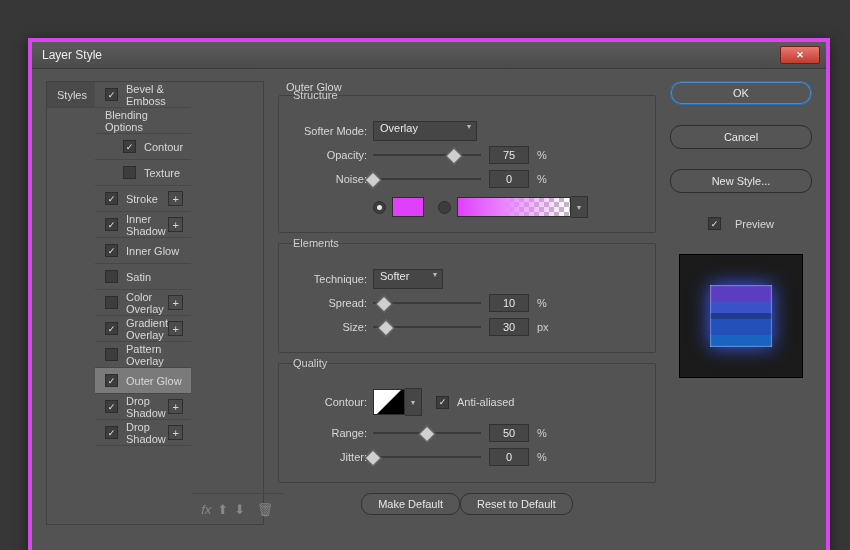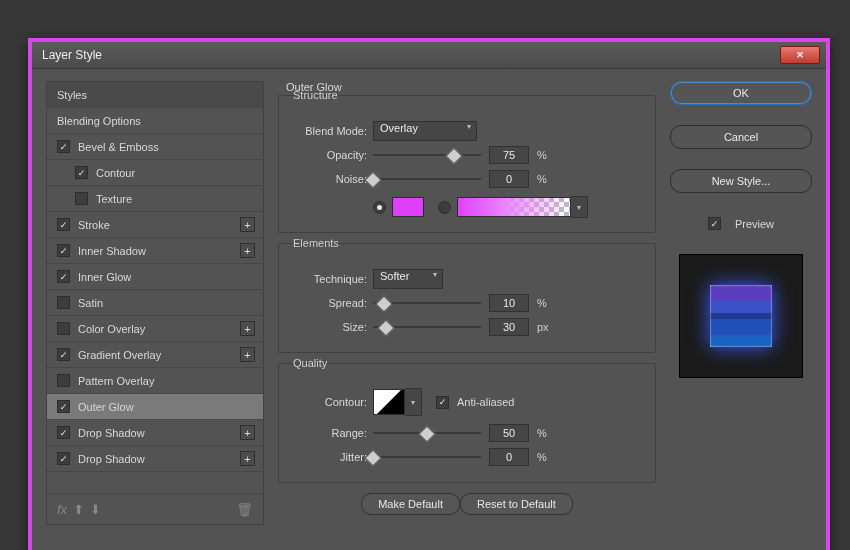--- a/index.html
+++ b/index.html
@@ -2,21 +2,21 @@
 <html><head>
 <meta charset="utf-8">
 <style>
   html,body{margin:0;padding:0;width:850px;height:550px;}
   body{background:#373737;font-family:"Segoe UI",Tahoma,sans-serif;font-size:11px;color:#d8d8d8;overflow:hidden;}
   .dialog{position:absolute;left:28px;top:18px;width:794px;height:514px;background:#535353;border:4px solid #d946ef;box-shadow:0 3px 12px rgba(0,0,0,.5);margin-top:20px;}
   .titlebar{height:26px;background:linear-gradient(#5b5b5b,#4b4b4b);border-bottom:1px solid #3a3a3a;display:flex;align-items:center;padding:0 6px 0 10px;font-size:12px;color:#ececec;}
   .titlebar .spacer{flex:1;}
   .close-btn{width:38px;height:16px;background:linear-gradient(#e67a73,#c33b2d);border:1px solid #7a1a12;border-radius:2px;display:flex;align-items:center;justify-content:center;color:#fff;font-size:9px;font-weight:bold;}
   .body{display:flex;padding:12px 14px 10px 14px;gap:12px;height:calc(100% - 26px - 22px);box-sizing:border-box;}
-  .styles-col{width:216px;display:flex;flex-direction:column;background:#535353;border:1px solid #414141;}
+  .styles-col{width:216px;display:flex;flex-direction:row;background:#535353;border:1px solid #414141;}
   .style-row{display:flex;align-items:center;height:25px;padding:0 8px 0 10px;border-bottom:1px solid #474747;cursor:default;}
   .style-row.child{padding-left:28px;}
   .style-row.selected{background:#7a7a7a;}
   .style-row.header{background:#4a4a4a;}
   .cb{width:11px;height:11px;border:1px solid #2d2d2d;background:#3d3d3d;margin-right:8px;display:flex;align-items:center;justify-content:center;font-size:9px;color:#e8e8e8;flex:0 0 auto;}
   .cb.on::after{content:"✓";}
   .style-label{flex:1;}
   .plus{width:13px;height:13px;border:1px solid #2f2f2f;display:flex;align-items:center;justify-content:center;font-size:11px;color:#d8d8d8;background:#4c4c4c;}
   .styles-foot{margin-top:auto;height:30px;display:flex;align-items:center;gap:6px;padding:0 10px;color:#888;border-top:1px solid #474747;}
   .styles-foot .ico{font-size:13px;color:#888;}
@@ -59,25 +59,25 @@
       </div>
   </div>
   <div class="body">
 
     <div class="styles-col">
       <div class="style-row header">
         <span class="style-label">Styles</span>
       </div>
       <div id="styles-container">
           <div class="style-row">
+            <div class="cb on"></div>
+            <span class="style-label">Bevel &amp; Emboss</span>
+          </div>
+          <div class="style-row">
             <span class="style-label">Blending Options</span>
-          </div>
-          <div class="style-row">
-            <div class="cb on"></div>
-            <span class="style-label">Bevel &amp; Emboss</span>
           </div>
           <div class="style-row child">
             <div class="cb on"></div>
             <span class="style-label">Contour</span>
           </div>
           <div class="style-row child">
             <div class="cb"></div>
             <span class="style-label">Texture</span>
           </div>
           <div class="style-row">
@@ -135,21 +135,21 @@
         <span class="ico">🗑</span>
       </div>
     </div>
 
     <div class="center-col">
       <div style="font-size:11px;margin:0 0 2px 10px;">Outer Glow</div>
 
       <div class="fieldset">
         <span class="fs-title">Structure</span>
         <div class="row">
-          <span class="lbl">Blend Mode:</span>
+          <span class="lbl">Softer Mode:</span>
           <div class="dd" style="width:90px;">
             <span>Overlay</span>
             <span class="chev">▾</span>
           </div>
         </div>
         <div class="row">
           <span class="lbl">Opacity:</span>
           <div class="slider">
               <div class="track"></div>
               <div class="thumb" style="left:75%;"></div>

